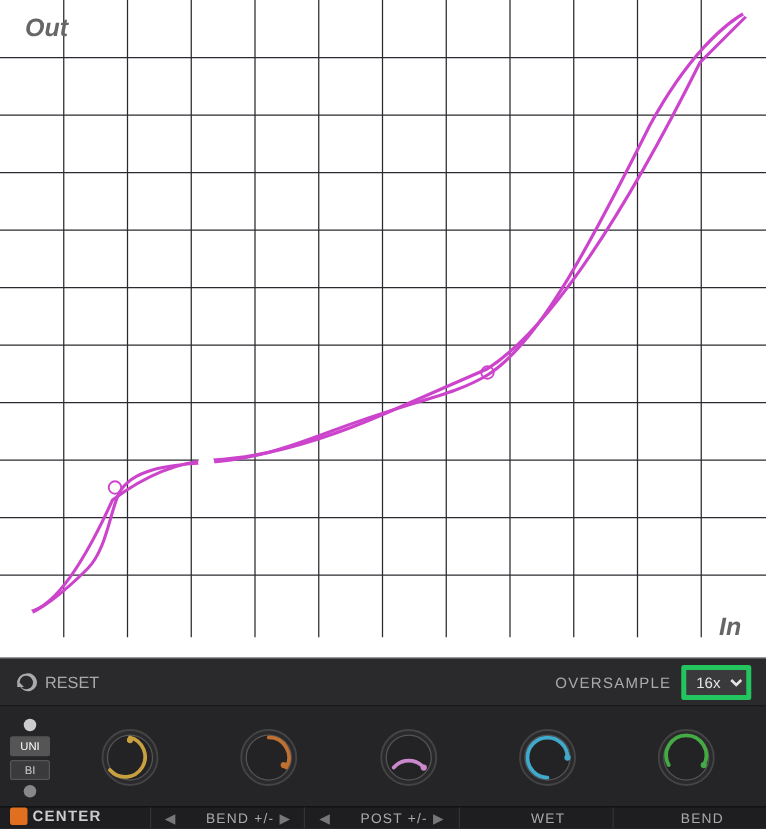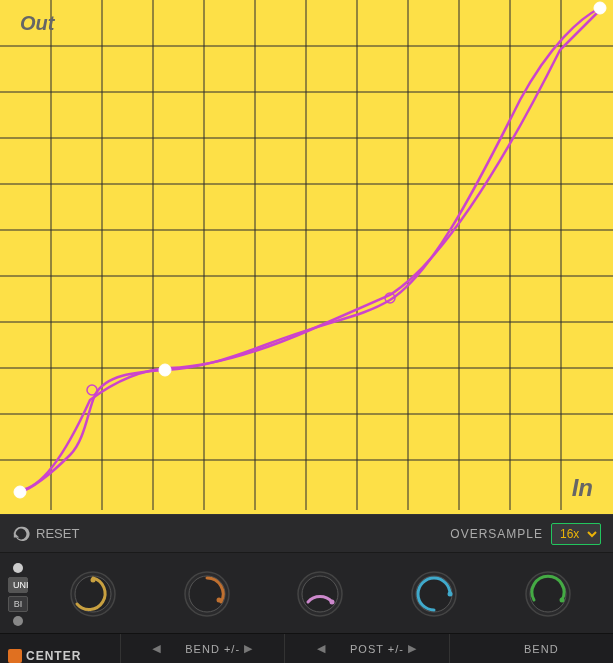--- a/index.html
+++ b/index.html
@@ -10,21 +10,21 @@
       font-family: Arial, sans-serif;
       overflow: hidden;
       display: flex;
       flex-direction: column;
     }
 
     
     .graph-area {
       position: relative;
       flex: 1;
-      background: #fde047;
+      background: #ffffff;
       border-bottom: 1px solid #333;
       overflow: hidden;
     }
 
     .graph-grid {
       position: absolute;
       top: 0; left: 0; right: 0; bottom: 0;
     }
 
     .graph-label-out {
@@ -35,21 +35,21 @@
       font-size: 20px;
       font-style: italic;
       font-weight: bold;
     }
 
     .graph-label-in {
       position: absolute;
       bottom: 12px;
       right: 20px;
       color: #666;
-      font-size: 24px;
+      font-size: 20px;
       font-style: italic;
       font-weight: bold;
     }
 
     
     .controls-section {
       background: #252527;
       display: flex;
       flex-direction: column;
     }
@@ -85,22 +85,22 @@
       align-items: center;
       gap: 8px;
       color: #aaa;
       font-size: 12px;
       letter-spacing: 1px;
       margin-left: 48px;
     }
 
     .oversample-select {
       background: #3a3a3c;
-      color: #eab308;
-      border: 1px solid #22c55e;
+      color: #e5e5e5;
+      border: 4px solid #22c55e;
       padding: 2px 4px;
       font-size: 12px;
       border-radius: 2px;
       cursor: pointer;
     }
 
     
     .knobs-row {
       display: flex;
       align-items: center;
@@ -119,21 +119,21 @@
     }
 
     .toggle-btn {
       background: #3a3a3c;
       border: 1px solid #555;
       color: #ccc;
       font-size: 9px;
       padding: 2px 4px;
       cursor: pointer;
       border-radius: 2px;
-      width: 20px;
+      width: 32px;
       text-align: center;
     }
 
     .toggle-btn.active {
       background: #555;
       color: #fff;
     }
 
     .dot-indicator {
       width: 10px;
@@ -156,22 +156,22 @@
     }
 
     
     .knob-svg {
       cursor: pointer;
     }
 
     
     .label-bar {
       display: flex;
-      align-items: flex-end;
-      height: 30px;
+      align-items: flex-start;
+      height: 18px;
       background: #1e1e20;
       border-top: 1px solid #111;
     }
 
     .center-label {
       display: flex;
       align-items: center;
       gap: 4px;
       padding: 0 8px;
       min-width: 120px;
@@ -362,18 +362,21 @@
       <span class="arrow-btn">▶</span>
     </div>
 
     <div class="skew-group">
       <span class="arrow-btn">◀</span>
       <span class="bar-label">POST +/-</span>
       <span class="arrow-btn">▶</span>
     </div>
 
 
+    <div class="wet-group">
+      <span class="bar-label">WET</span>
+    </div>
 
     <div class="post-group">
       <span class="bar-label">BEND</span>
     </div>
   </div>
 </div>
 
 </body></html>

